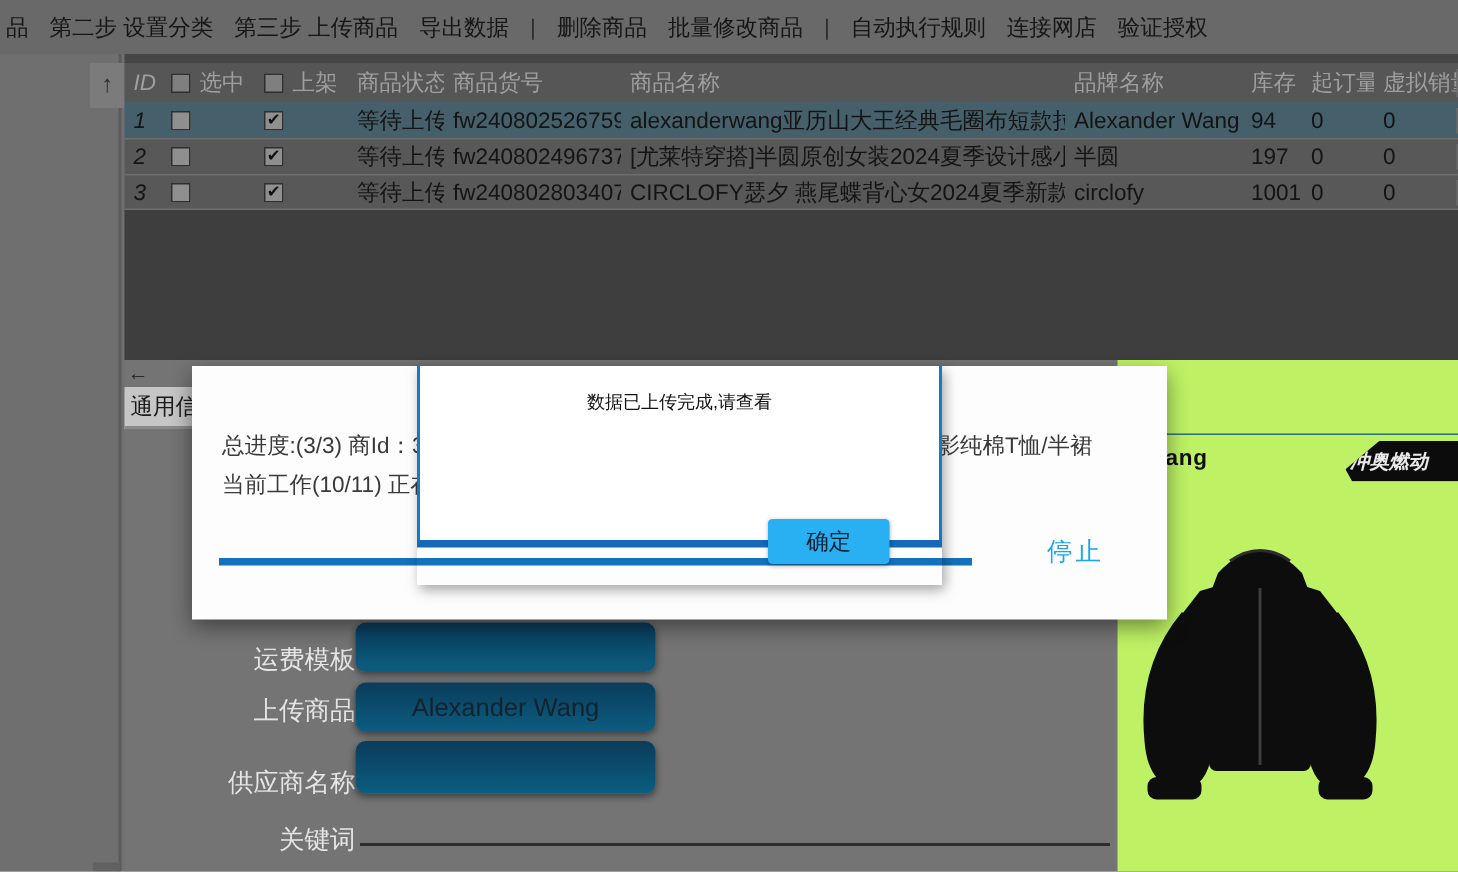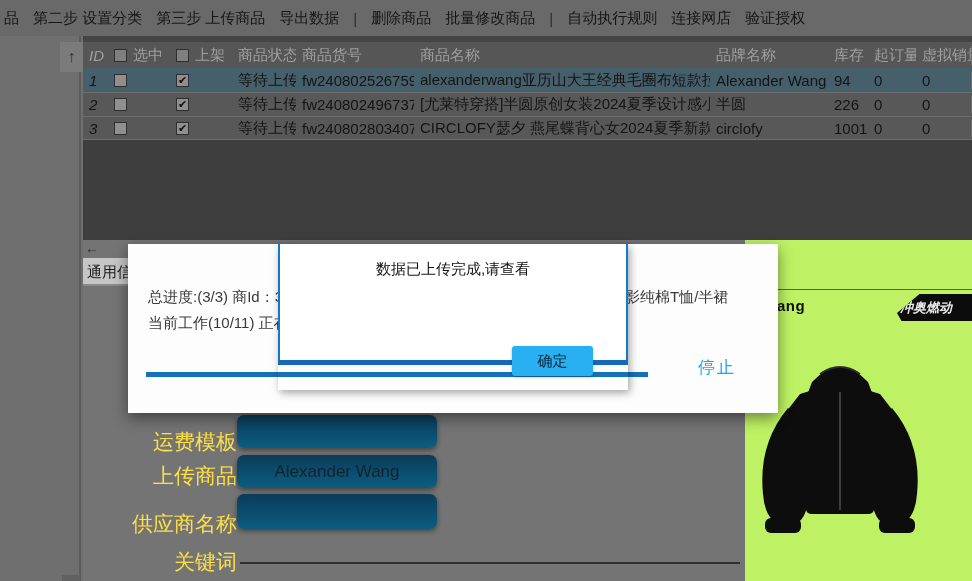--- a/index.html
+++ b/index.html
@@ -41,21 +41,21 @@
   .thead .cb { background:#7f7f7f; }
 
   
   .dark-area { position:absolute; left:83px; top:140px; width:889px; height:100px; background:#3e3e3e; }
 
   
   .form-panel { position:absolute; left:83px; top:240px; width:662px; height:341px; background:#747474; }
   .back-arrow { position:absolute; left:2px; top:0px; font-size:14px; color:#2c2c2c; }
   .tab { position:absolute; left:0px; top:18px; width:47px; height:28px; background:#c6c6c6; color:#1a1a1a;
          font-size:15px; line-height:28px; padding-left:4px; overflow:hidden; white-space:nowrap; border-bottom:2px solid #8a8a8a; }
-  .flabel { position:absolute; width:132px; text-align:right; font-size:21px; color:#fde047; }
+  .flabel { position:absolute; width:132px; text-align:right; font-size:17px; color:#e5e5e5; }
   .lb1{ left:22px; top:188px; } .lb2{ left:22px; top:222px; } .lb3{ left:22px; top:270px; } .lb4{ left:22px; top:308px; }
   .ffield { position:absolute; left:154px; width:200px; height:33px; border-radius:7px;
             background:linear-gradient(180deg,#0a3c5a,#0c5d81); box-shadow:0 2px 5px rgba(0,0,0,.45);
             display:flex; align-items:center; justify-content:center; font-size:17px; color:#13232e; }
   .ff1{ top:175px; } .ff2{ top:215px; } .ff3{ top:254px; height:35px; }
   .kw-line { position:absolute; left:157px; top:322px; width:500px; border-bottom:2px solid #2e2e2e; }
 
   
   .preview { position:absolute; left:745px; top:240px; width:227px; height:341px; background:#bef264; }
   .teal-line { position:absolute; left:0; top:49px; width:227px; height:1px; background:#2b6f75; }
@@ -76,21 +76,21 @@
   .pp-stop { position:absolute; left:570px; top:112px; font-size:17px; color:#18a5f0; letter-spacing:2px; cursor:pointer; }
 
   
   .dialog { position:absolute; left:278px; top:244px; width:350px; height:146px; box-shadow:2px 3px 8px rgba(0,0,0,.35); }
   .dlg-title { position:relative; height:25px; background:#1e95e3; color:#ffffff; font-size:14px;
                display:flex; align-items:center; padding-left:10px; }
   .dlg-ctrl { position:absolute; top:0; width:16px; height:25px; display:flex; align-items:center; justify-content:center;
               color:#ffffff; font-size:11px; cursor:pointer; }
   .dlg-min{ left:250px; } .dlg-max{ left:286px; font-size:12px; } .dlg-close{ left:320px; font-size:13px; }
   .dlg-body { position:relative; height:116px; background:#ffffff; border-left:2px solid #1778c8; border-right:2px solid #1778c8; }
-  .dlg-msg { position:absolute; left:0; right:0; top:16px; text-align:center; font-size:15px; color:#111111; }
+  .dlg-msg { position:absolute; left:0; right:0; top:16px; text-align:center; font-size:12px; color:#111111; }
   .dlg-ok { position:absolute; left:232px; top:102px; width:81px; height:30px; background:#29b0f2; border:none;
             border-radius:3px; font-size:15px; color:#0b2235; box-shadow:0 1px 3px rgba(0,0,0,.3);
             font-family:Liberation Sans, sans-serif; cursor:pointer; }
   .dlg-bottom { height:5px; background:#1569b8; }
 </style>
 </head>
 <body>
 
 <div class="app">
 
@@ -159,21 +159,21 @@
       <div class="c c-sel cbcell">
           <span class="cb"></span>
         </div>
       <div class="c c-list cbcell">
           <span class="cb checked"></span>
         </div>
       <div class="c c-status">等待上传</div>
       <div class="c c-sku">fw240802496737</div>
       <div class="c c-name">[尤莱特穿搭]半圆原创女装2024夏季设计感小众高</div>
       <div class="c c-brand">半圆</div>
-      <div class="c c-stock">226</div>
+      <div class="c c-stock">197</div>
       <div class="c c-min">0</div>
       <div class="c c-virt">0</div>
       <div class="c-fill"></div>
     </div>
 
     <div class="trow r3">
       <div class="c c-id">3</div>
       <div class="c c-sel cbcell">
           <span class="cb"></span>
         </div>

